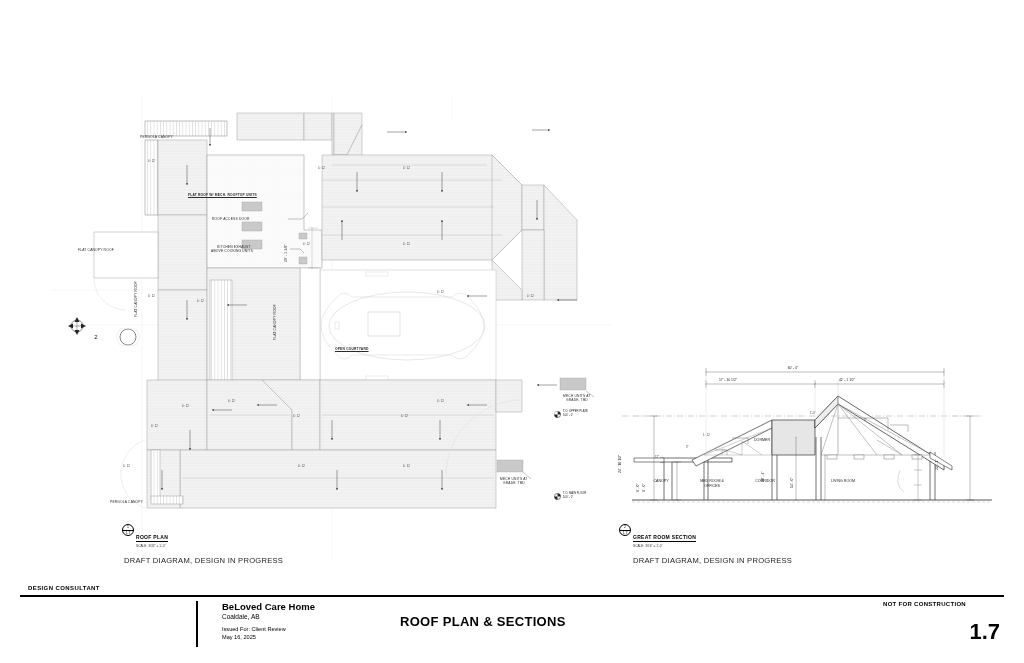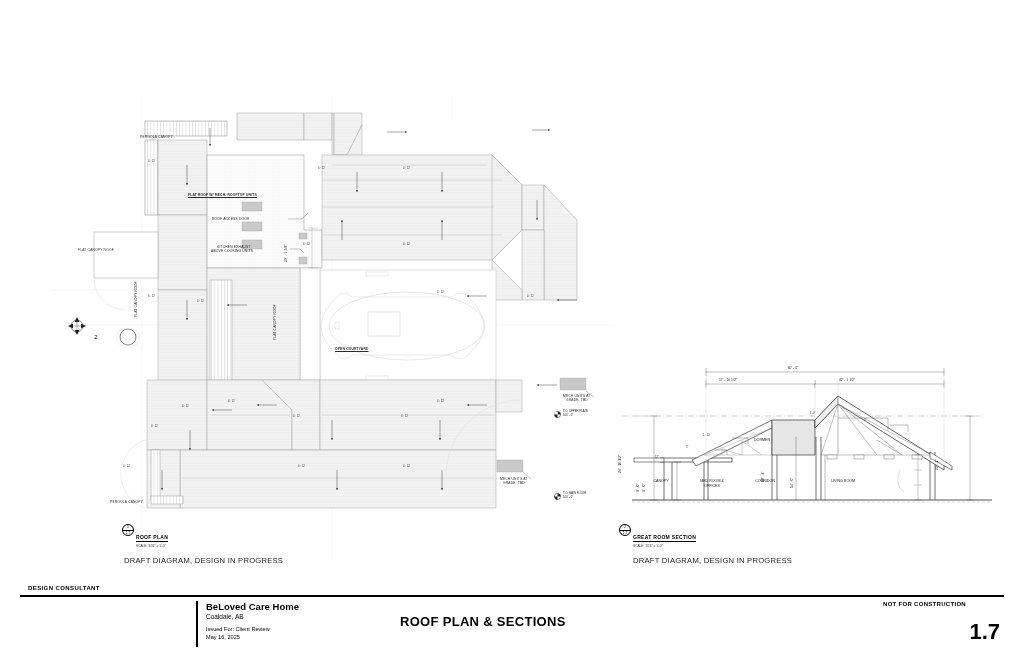--- a/index.html
+++ b/index.html
@@ -78,21 +78,21 @@
   }
   .logo-addr {
     margin-top: 3px;
     font-size: 4.6px;
     line-height: 5.6px;
     color: #444;
   }
   .tb-project {
     position: absolute;
     left: 196px; top: 18px;
-    padding-left: 8px;
+    padding-left: 24px;
     border-left: 2px solid #000;
     height: 46px;
   }
   .tb-projname {
     font-size: 9.5px;
     font-weight: bold;
     color: #000;
     line-height: 11px;
   }
   .tb-projloc {

